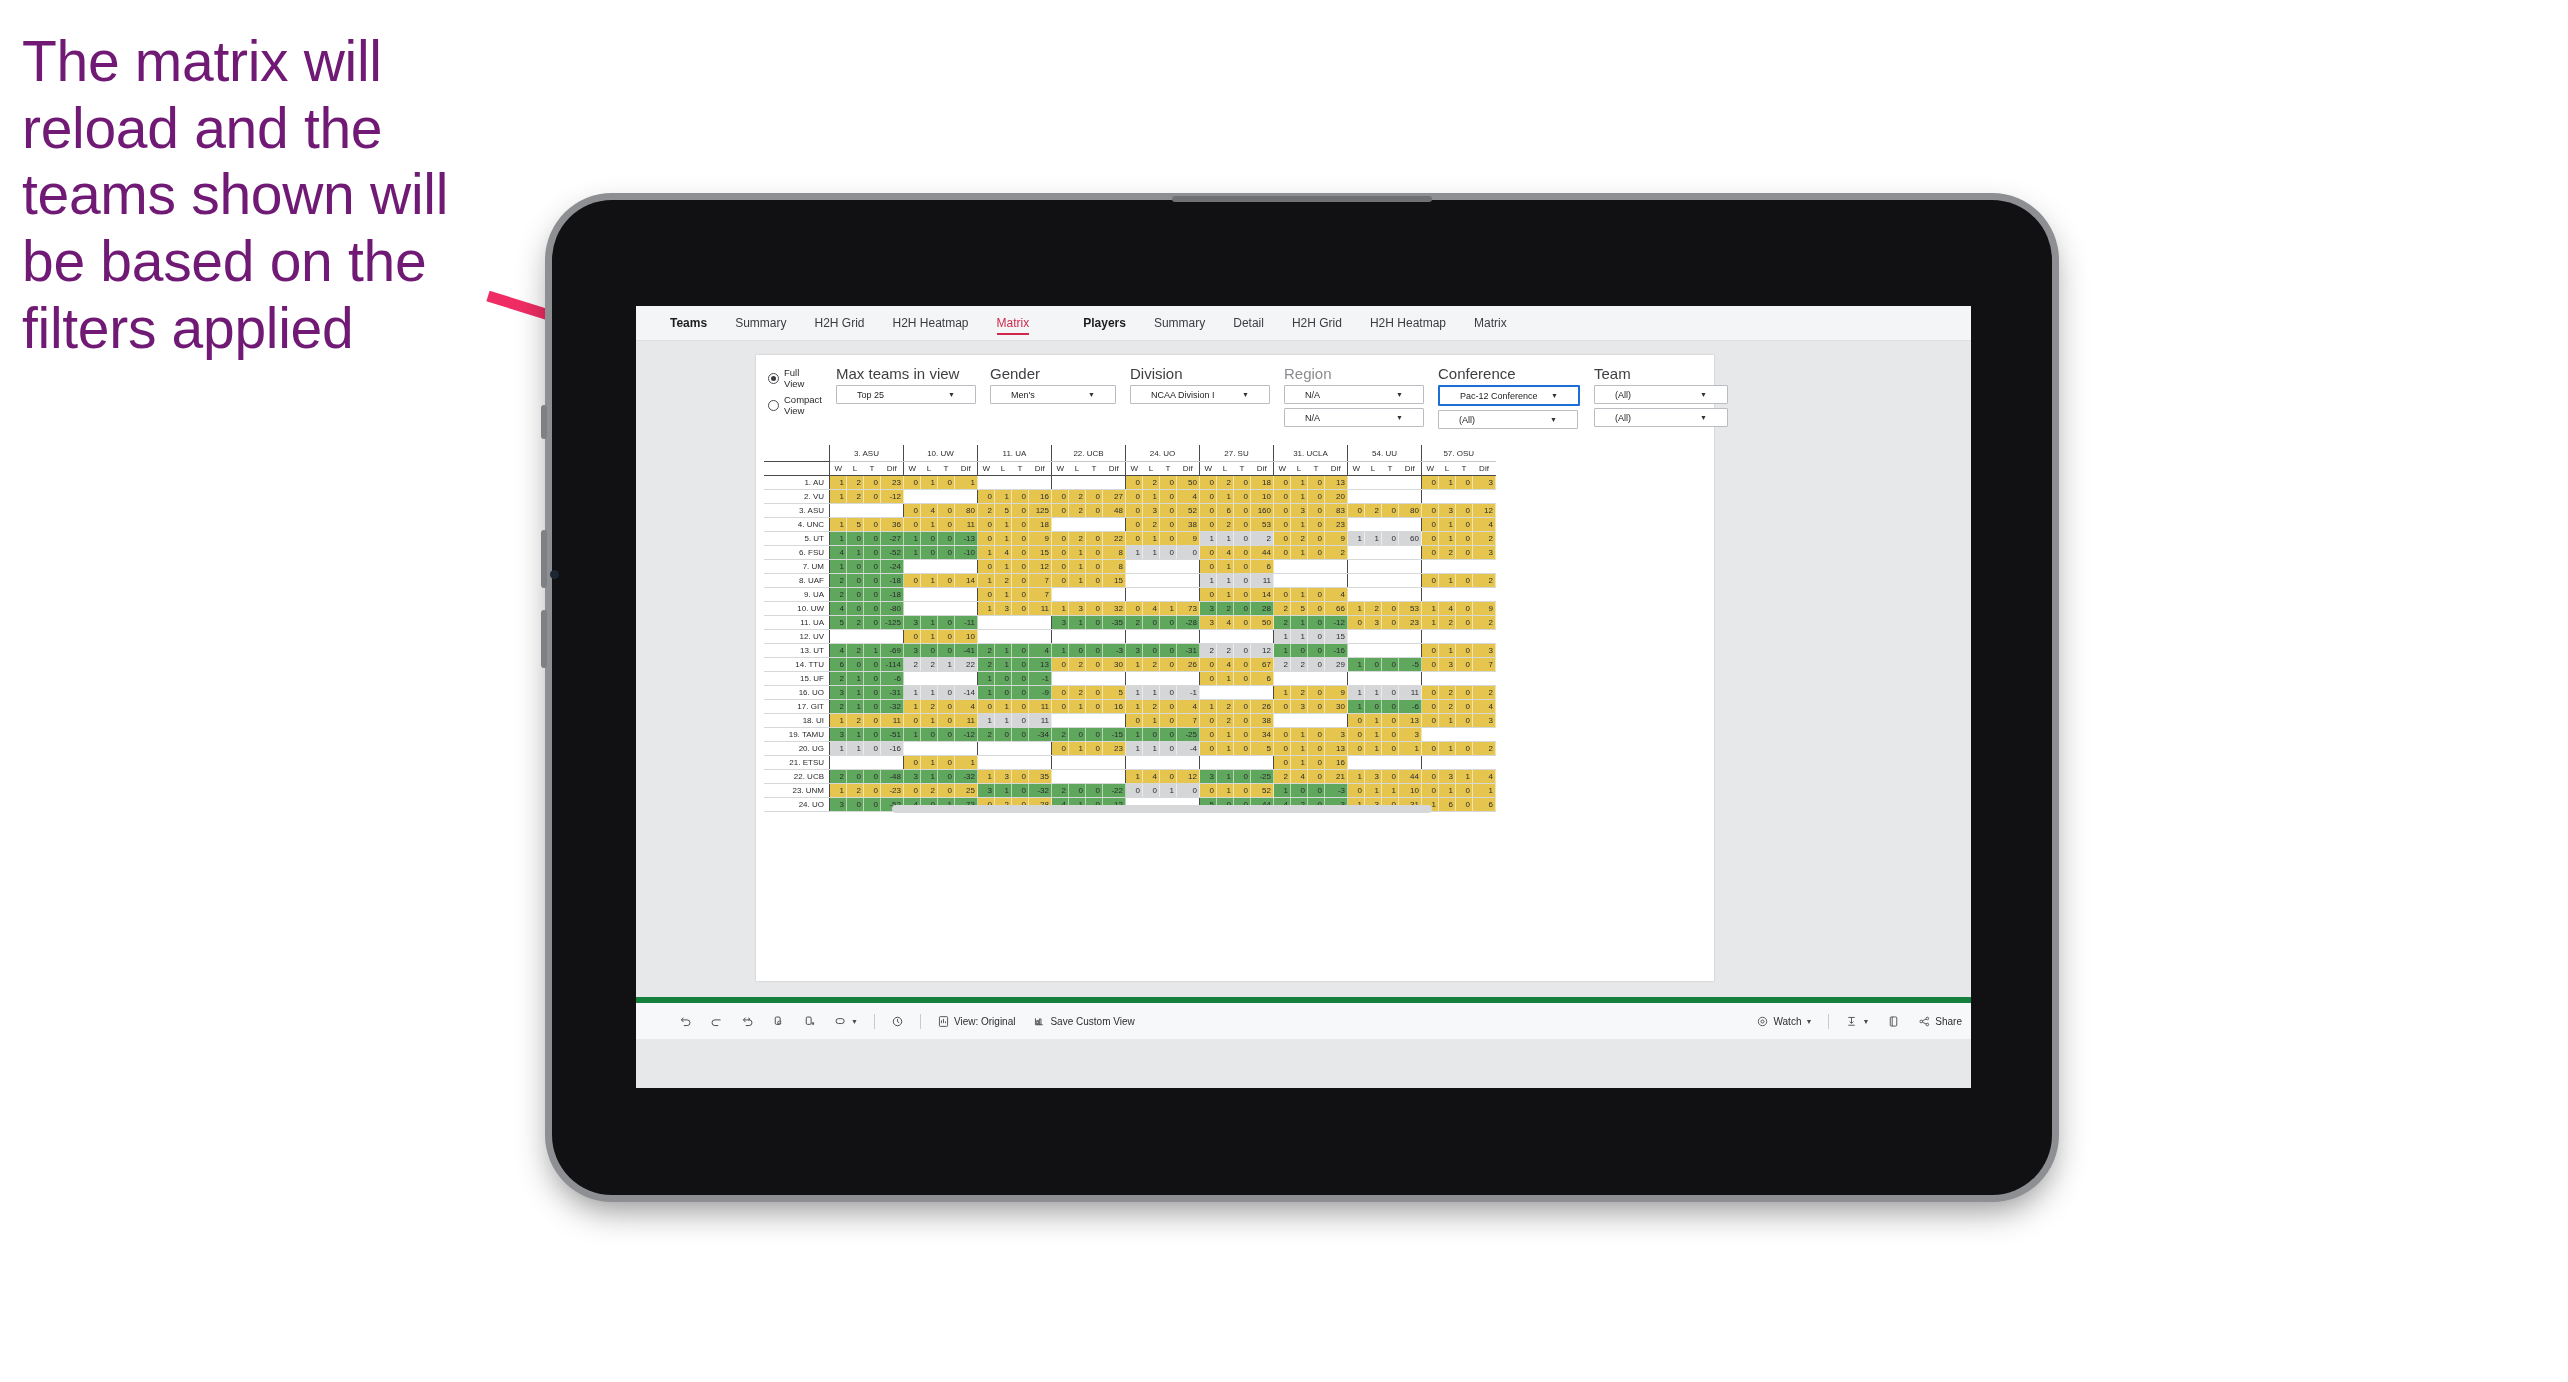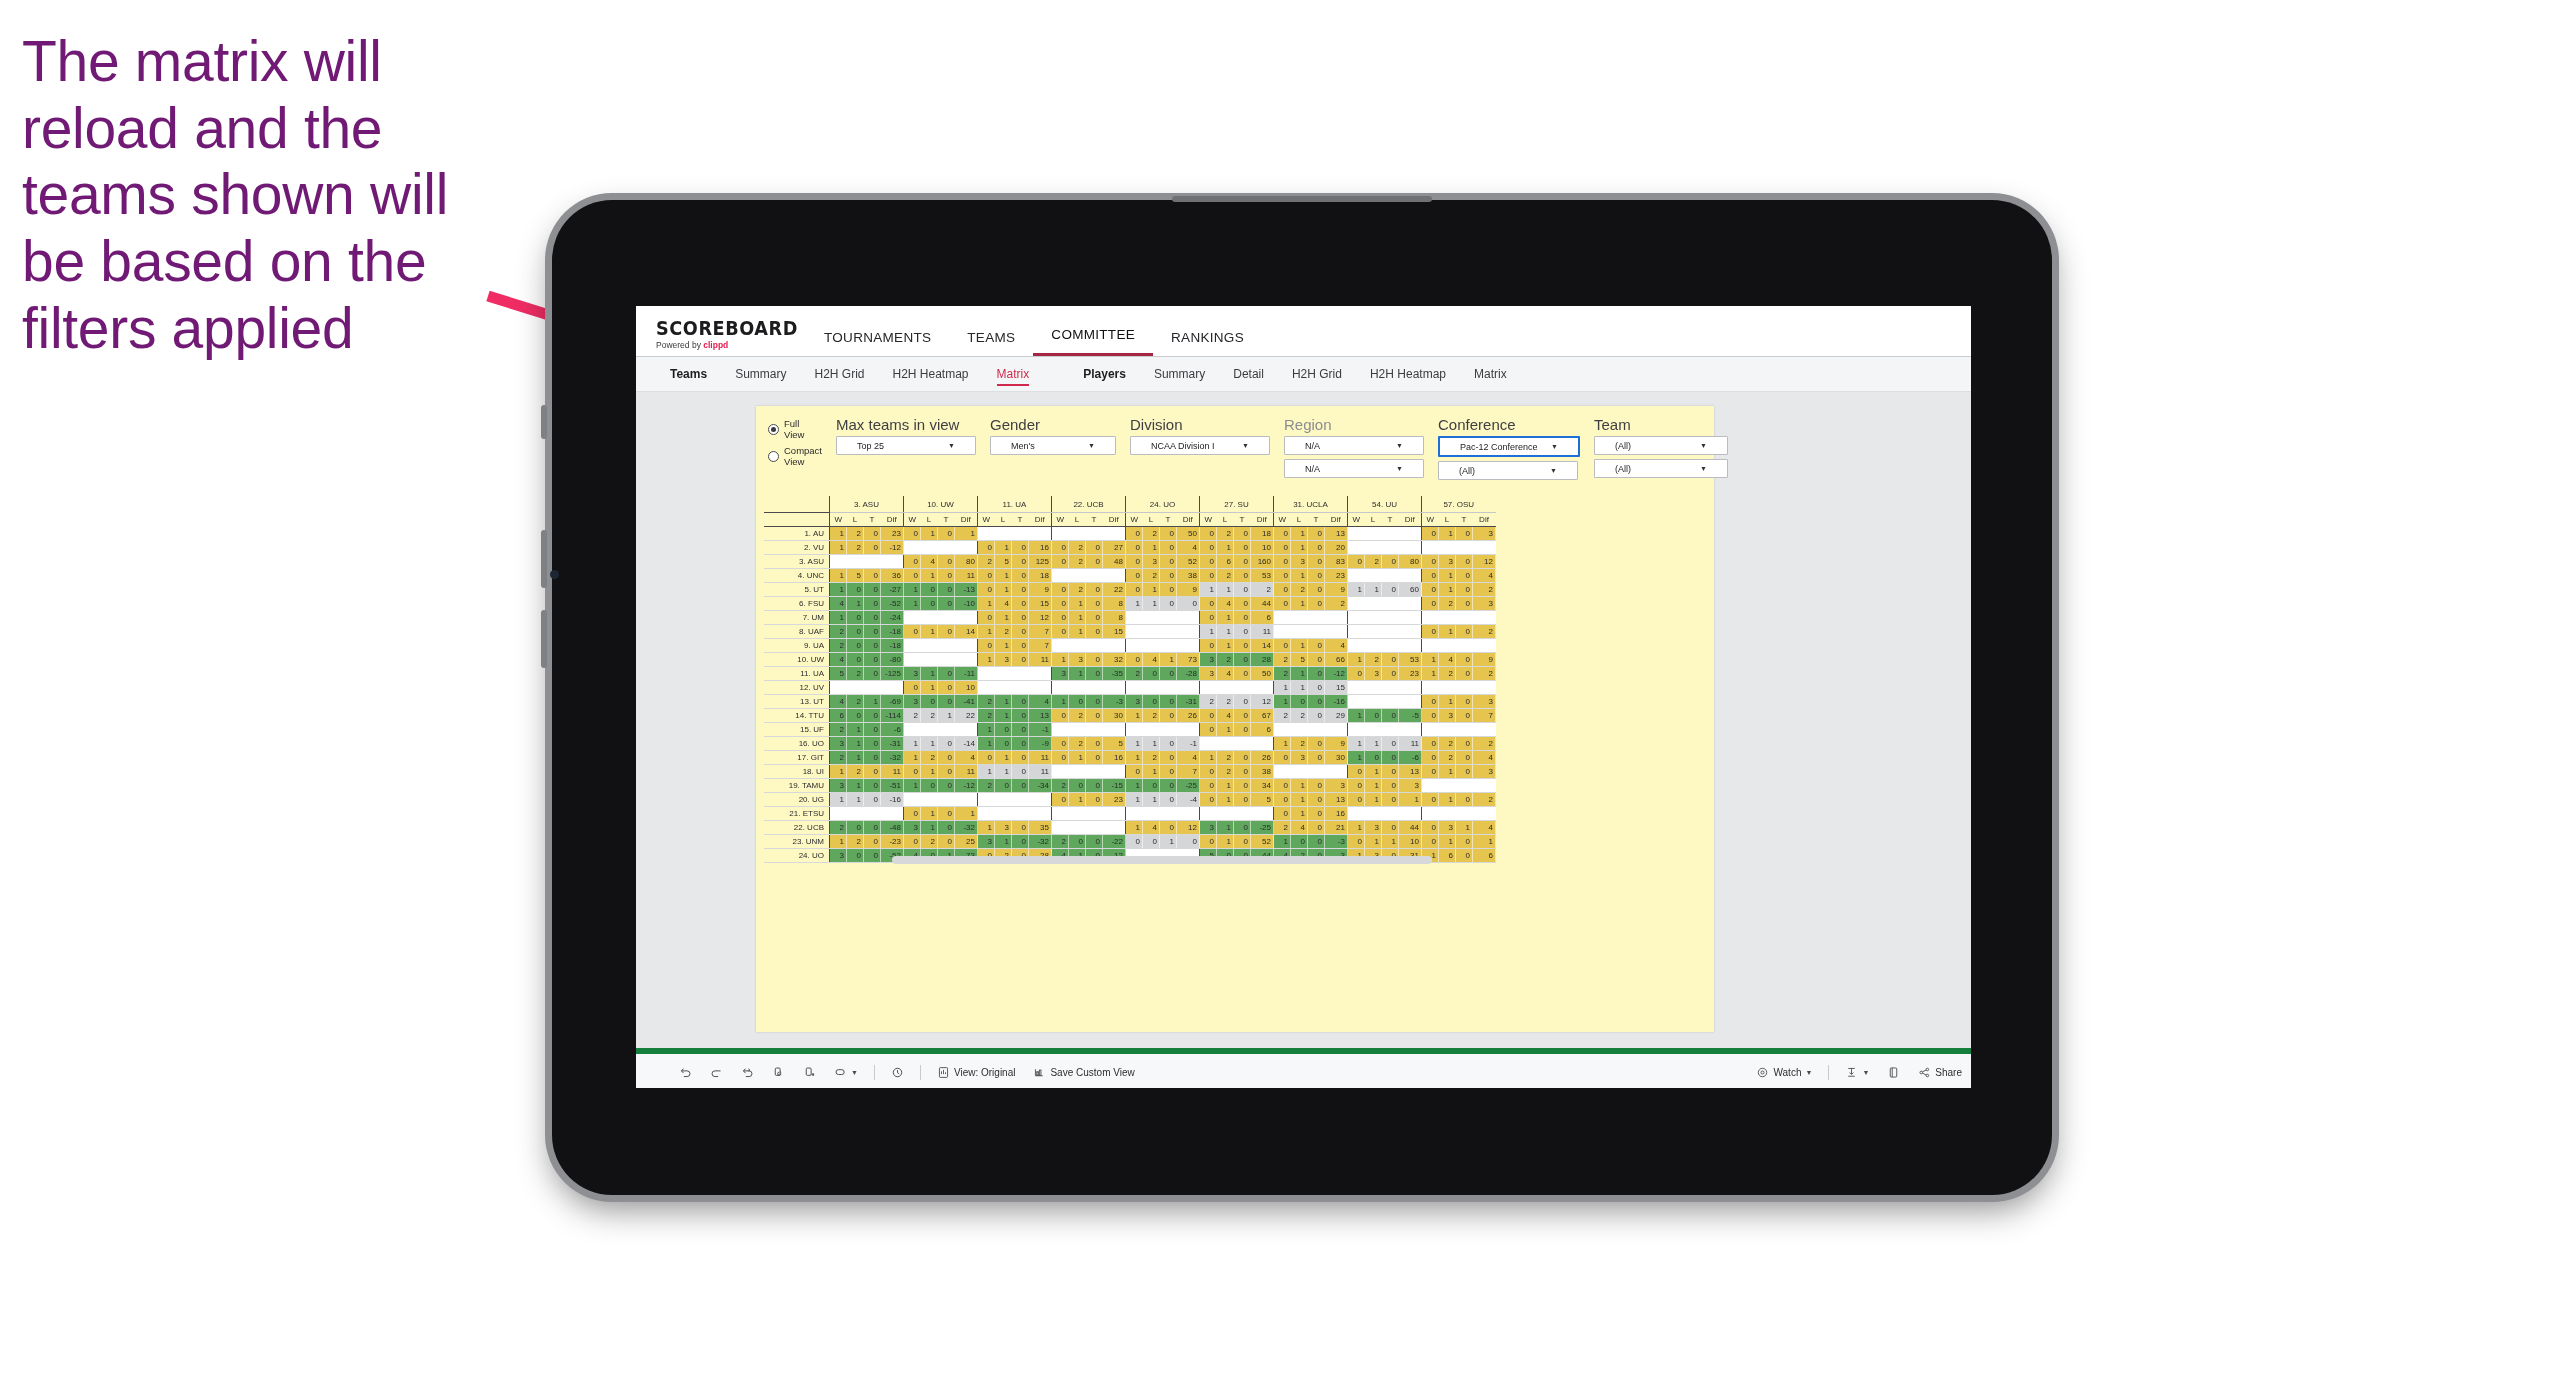--- a/index.html
+++ b/index.html
@@ -55,21 +55,21 @@
   .subtab{font-size:12px;color:#3c3c40;padding:0 14px;cursor:pointer;position:relative;height:34px;
           display:flex;align-items:center;}
   .subtab.sel{color:#cf2a4d;}
   .subtab.sel::after{content:"";position:absolute;left:14px;right:14px;bottom:5px;height:2px;background:#cf2a4d;}
   .subtab.grouphead{font-weight:700;color:#1d1d20;}
   .gap{width:26px;}
 
   
   #canvas{position:relative;height:698px;background:#e6e8ea;}
   #sheet{
-    position:absolute;left:120px;top:14px;width:958px;height:626px;background:#fef9c3;
+    position:absolute;left:120px;top:14px;width:958px;height:626px;background:#ffffff;
     box-shadow:0 0 2px rgba(0,0,0,.18);
   }
 
   
   #filters{display:flex;padding:10px 0 8px 12px;gap:0;align-items:flex-start;}
   .fgroup{margin-right:14px;}
   .flabel{font-size:15px;color:#3f3f43;margin-bottom:3px;white-space:nowrap;}
   .flabel.dim{color:#8c8c90;}
   .fsel{
     width:98px;height:17px;border:1px solid #b9bcc0;background:#fff;border-radius:1px;
@@ -142,30 +142,20 @@
 </svg>
 
 <div id="tablet">
   <div class="side-btn sb1"></div>
   <div class="cam"></div>
   <div class="side-btn sb2"></div>
   <div class="side-btn sb3"></div>
 
   <div id="screen">
 
-    <div id="topnav">
-      <div id="brand">
-        <div class="word">SCOREBOARD</div>
-        <div class="sub"><span>Powered by</span> <b>clippd</b></div>
-      </div>
-      <div class="navtab">TOURNAMENTS</div>
-      <div class="navtab">TEAMS</div>
-      <div class="navtab active">COMMITTEE</div>
-      <div class="navtab">RANKINGS</div>
-    </div>
 
     <div id="subnav">
       <div class="subtab grouphead">Teams</div>
       <div class="subtab">Summary</div>
       <div class="subtab">H2H Grid</div>
       <div class="subtab">H2H Heatmap</div>
       <div class="subtab sel">Matrix</div>
       <div class="gap"></div>
       <div class="subtab grouphead">Players</div>
       <div class="subtab">Summary</div>

